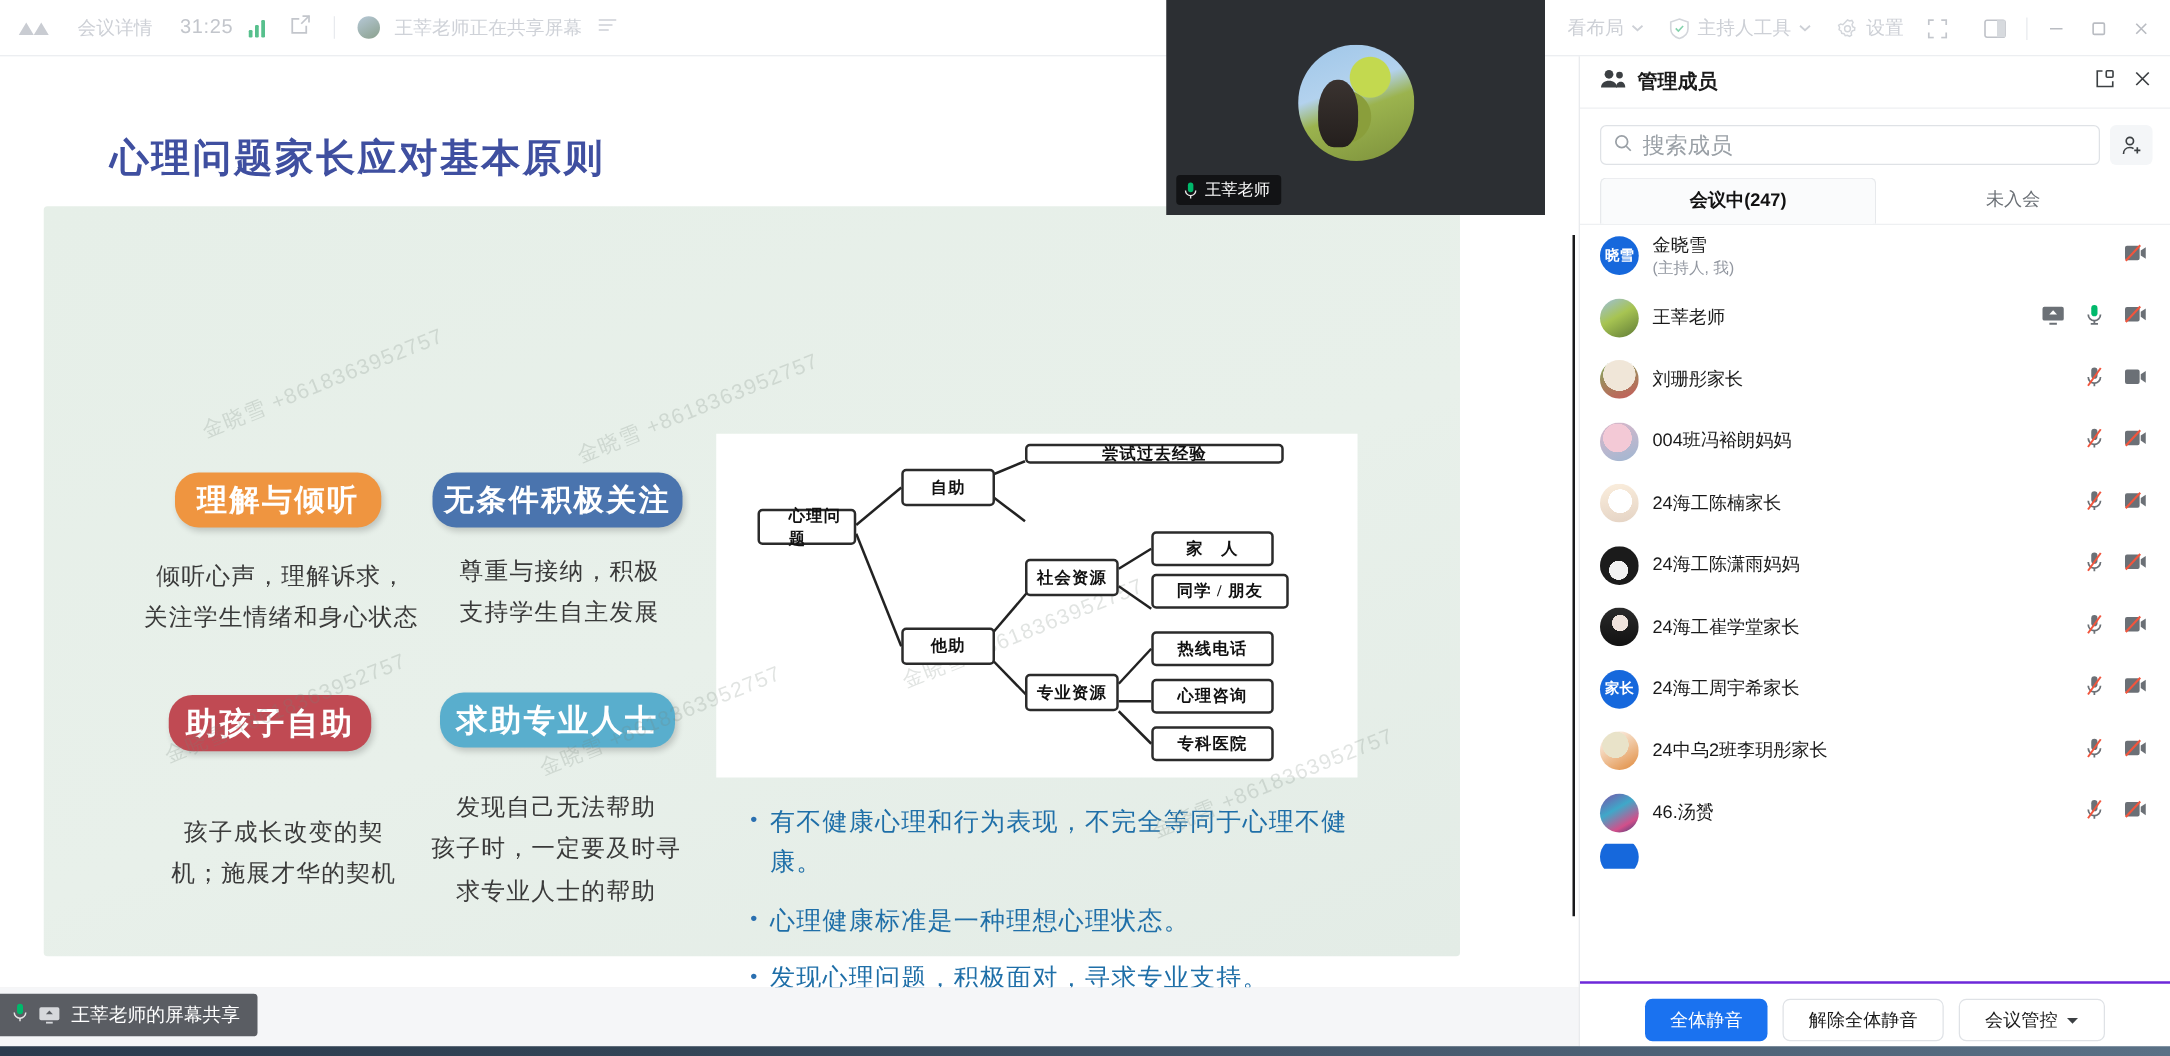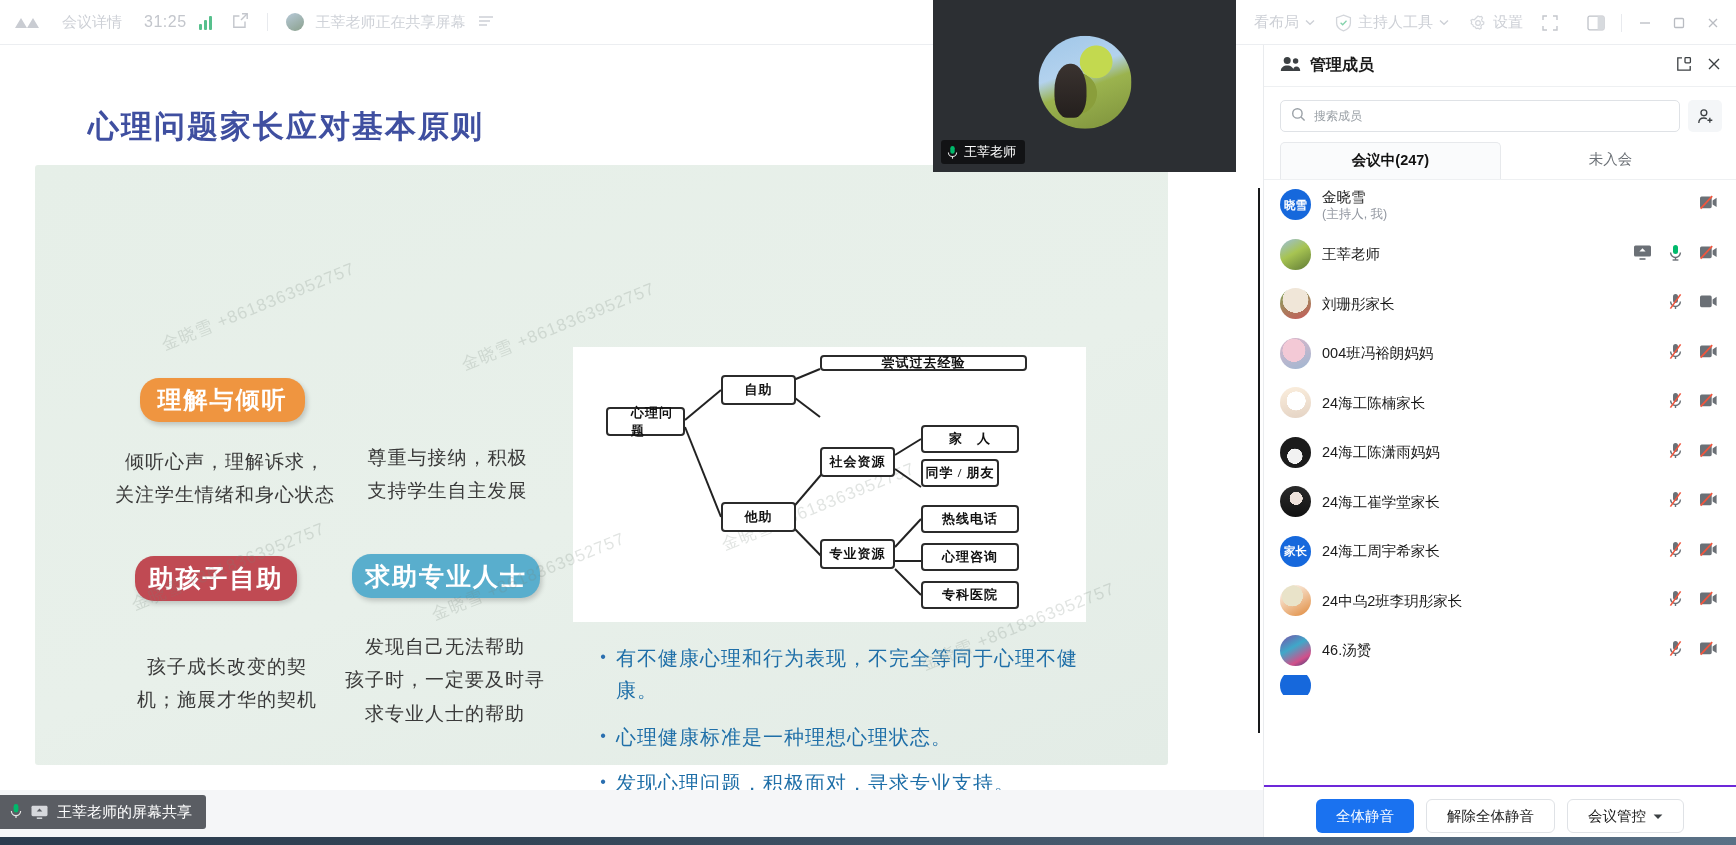--- a/index.html
+++ b/index.html
@@ -145,21 +145,21 @@
   }
   .panel-head {
     height:42px; display:flex; align-items:center; padding:0 14px 0 16px;
     border-bottom:1px solid #eef0f2; flex:none;
   }
   .panel-title { display:flex; align-items:center; gap:9px; font-size:16px; color:#1a1a1a; font-weight:600; }
   .panel-head-actions { margin-left:auto; display:flex; align-items:center; gap:14px; color:#3c4043; }
   .panel-search-row { display:flex; align-items:center; gap:8px; padding:13px 14px 10px 16px; flex:none; }
   .searchbox {
     flex:1; height:32px; border:1px solid #dfe2e6; border-radius:5px;
-    display:flex; align-items:center; gap:8px; padding:0 10px; color:#9aa0a6; font-size:12px;
+    display:flex; align-items:center; gap:8px; padding:0 10px; color:#9aa0a6; font-size:18px;
   }
   .searchbox .sval { color:#9aa0a6; }
   .invite-btn { width:34px;height:32px; display:flex; align-items:center; justify-content:center;
     border-radius:5px; background:#f4f6f8; color:#3c4043; }
   .tabs { display:flex; padding:0 16px 0 16px; gap:0; flex:none; border-bottom:1px solid #eef0f2;}
   .tab {
     flex:1; text-align:center; font-size:14.5px; padding:8px 0 9px; color:#6b7076;
     position:relative;
   }
   .tab.active {
@@ -296,20 +296,21 @@
       </span>
     </div>
   </div>
 
   <div class="stage">
     <div class="slide">
       <div class="slide-title">心理问题家长应对基本原则</div>
       <div class="slide-body">
 
         <div class="pill orange">理解与倾听</div>
+        <div class="pill blue">无条件积极关注</div>
         <div class="pill red">助孩子自助</div>
         <div class="pill teal">求助专业人士</div>
 
         <div class="para p1" style="white-space:pre-line;">倾听心声，理解诉求，
 关注学生情绪和身心状态</div>
         <div class="para p2" style="white-space:pre-line;">尊重与接纳，积极
 支持学生自主发展</div>
         <div class="para p4" style="white-space:pre-line;">发现自己无法帮助
 孩子时，一定要及时寻
 求专业人士的帮助</div>
@@ -331,21 +332,21 @@
               <path d="M322 214 L348 214"></path>
               <path d="M322 222 L348 248"></path>
             </g>
           </svg>
           <div class="mm-box" style="left:33px;  top:60px;  width:79px; height:29px;padding-left:23px;">心理问题</div>
           <div class="mm-box" style="left:148px; top:28px;  width:75px; height:30px;">自助</div>
           <div class="mm-box" style="left:148px; top:155px; width:75px; height:30px;">他助</div>
           <div class="mm-box" style="left:247px; top:8px;   width:207px; height:16px;">尝试过去经验</div>
           <div class="mm-box" style="left:247px; top:100px; width:75px;  height:30px;">社会资源</div>
           <div class="mm-box" style="left:348px; top:78px;  width:98px;  height:28px;">家　人</div>
-          <div class="mm-box" style="left:348px; top:112px; width:78px;  height:28px;">同学 / 朋友</div>
+          <div class="mm-box" style="left:348px; top:112px; width:110px;  height:28px;">同学 / 朋友</div>
           <div class="mm-box" style="left:247px; top:192px; width:75px;  height:30px;">专业资源</div>
           <div class="mm-box" style="left:348px; top:158px; width:98px;  height:28px;">热线电话</div>
           <div class="mm-box" style="left:348px; top:196px; width:98px;  height:28px;">心理咨询</div>
           <div class="mm-box" style="left:348px; top:234px; width:98px;  height:28px;">专科医院</div>
         </div>
 
         <div class="bullets">
           <div class="bullet-row">
             <span class="bullet-dot">•</span>
             <span class="bullet-txt">有不健康心理和行为表现，不完全等同于心理不健康。</span>

